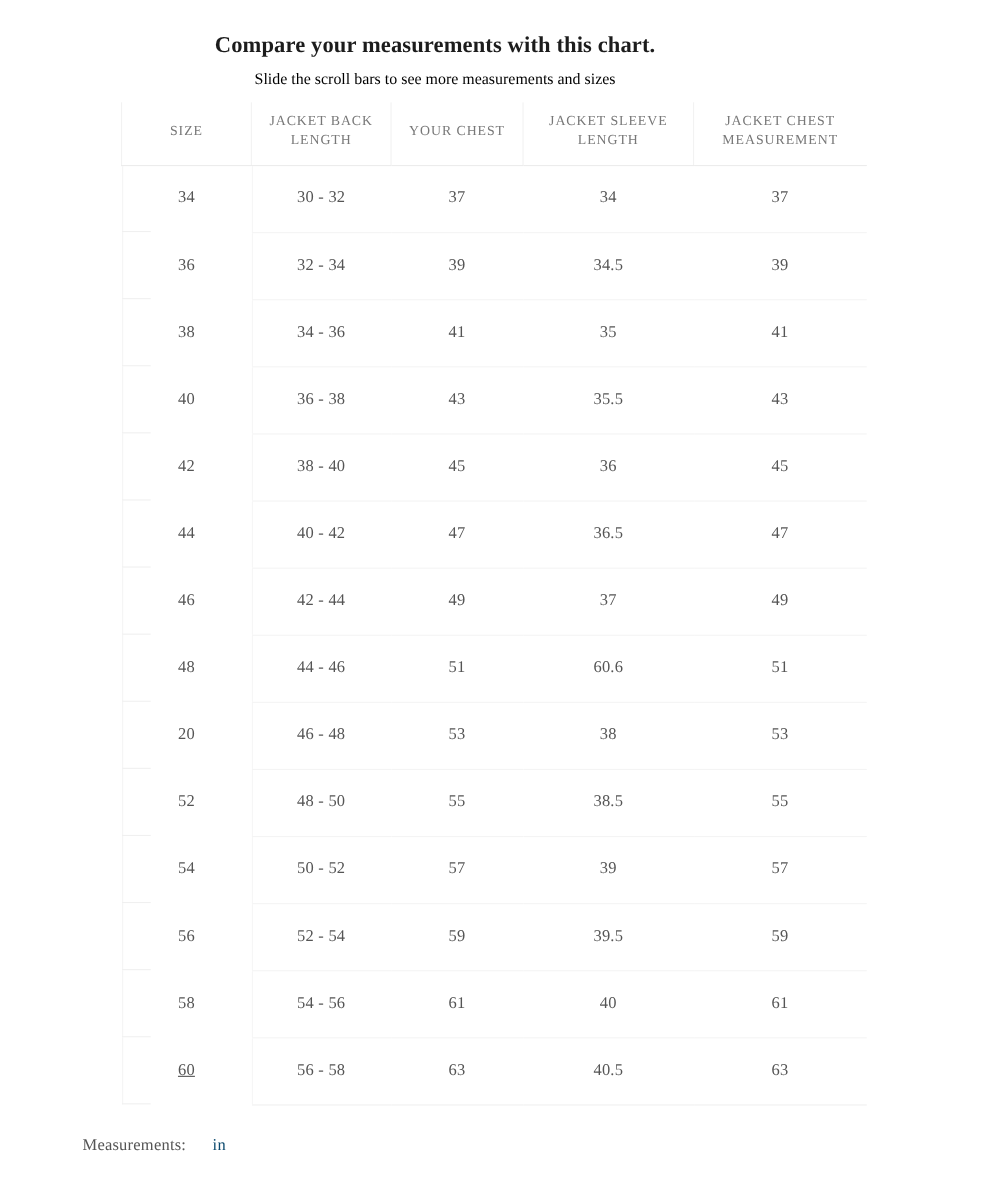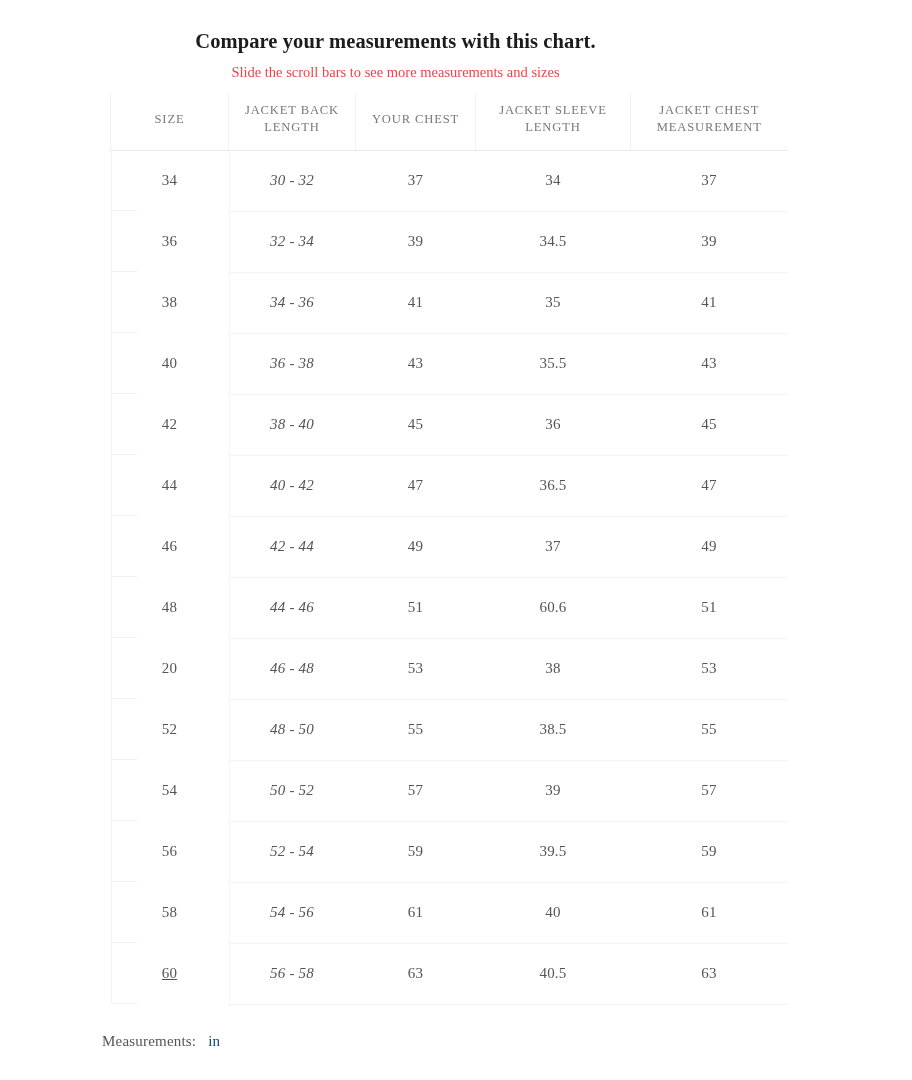--- a/index.html
+++ b/index.html
@@ -32,21 +32,21 @@
     font-size: 20.5px;
     font-weight: bold;
     color: #1c1c1c;
     letter-spacing: 0.1px;
     line-height: 1.25;
   }
 
   .subtitle {
     margin-top: 8px;
     font-size: 14.5px;
-    color: #ef4444;
+    color: #000000;
     font-weight: normal;
     line-height: 1.3;
   }
 
   
   .table-wrap {
     margin-top: 12px;
     padding-left: 110px;
     padding-right: 80px;
   }
@@ -109,41 +109,41 @@
   tbody td.col-size::before {
     content: "";
     position: absolute;
     left: 0;
     top: 0;
     bottom: 0;
     width: 1px;
     background: #f4f4f4;
   }
 
-  tbody td.col-back { position: relative; font-style: italic; }
+  tbody td.col-back { position: relative; }
   tbody td.col-back::before {
     content: "";
     position: absolute;
     left: 0;
     top: 0;
     bottom: 0;
     width: 1px;
     background: #f6f6f6;
   }
 
   tbody tr:last-child td { border-bottom: 1px solid #f0f0f0; }
   tbody tr:last-child td.col-size { border-bottom: none; text-decoration: underline; }
 
   
   .footer {
     margin-top: 28px;
-    padding-left: 102px;
+    padding-left: 75px;
     display: flex;
     align-items: baseline;
-    gap: 12px;
+    gap: 24px;
   }
 
   .footer-label {
     font-size: 15px;
     color: #555555;
     letter-spacing: 0.2px;
   }
 
   .footer-unit {
     font-size: 15px;

